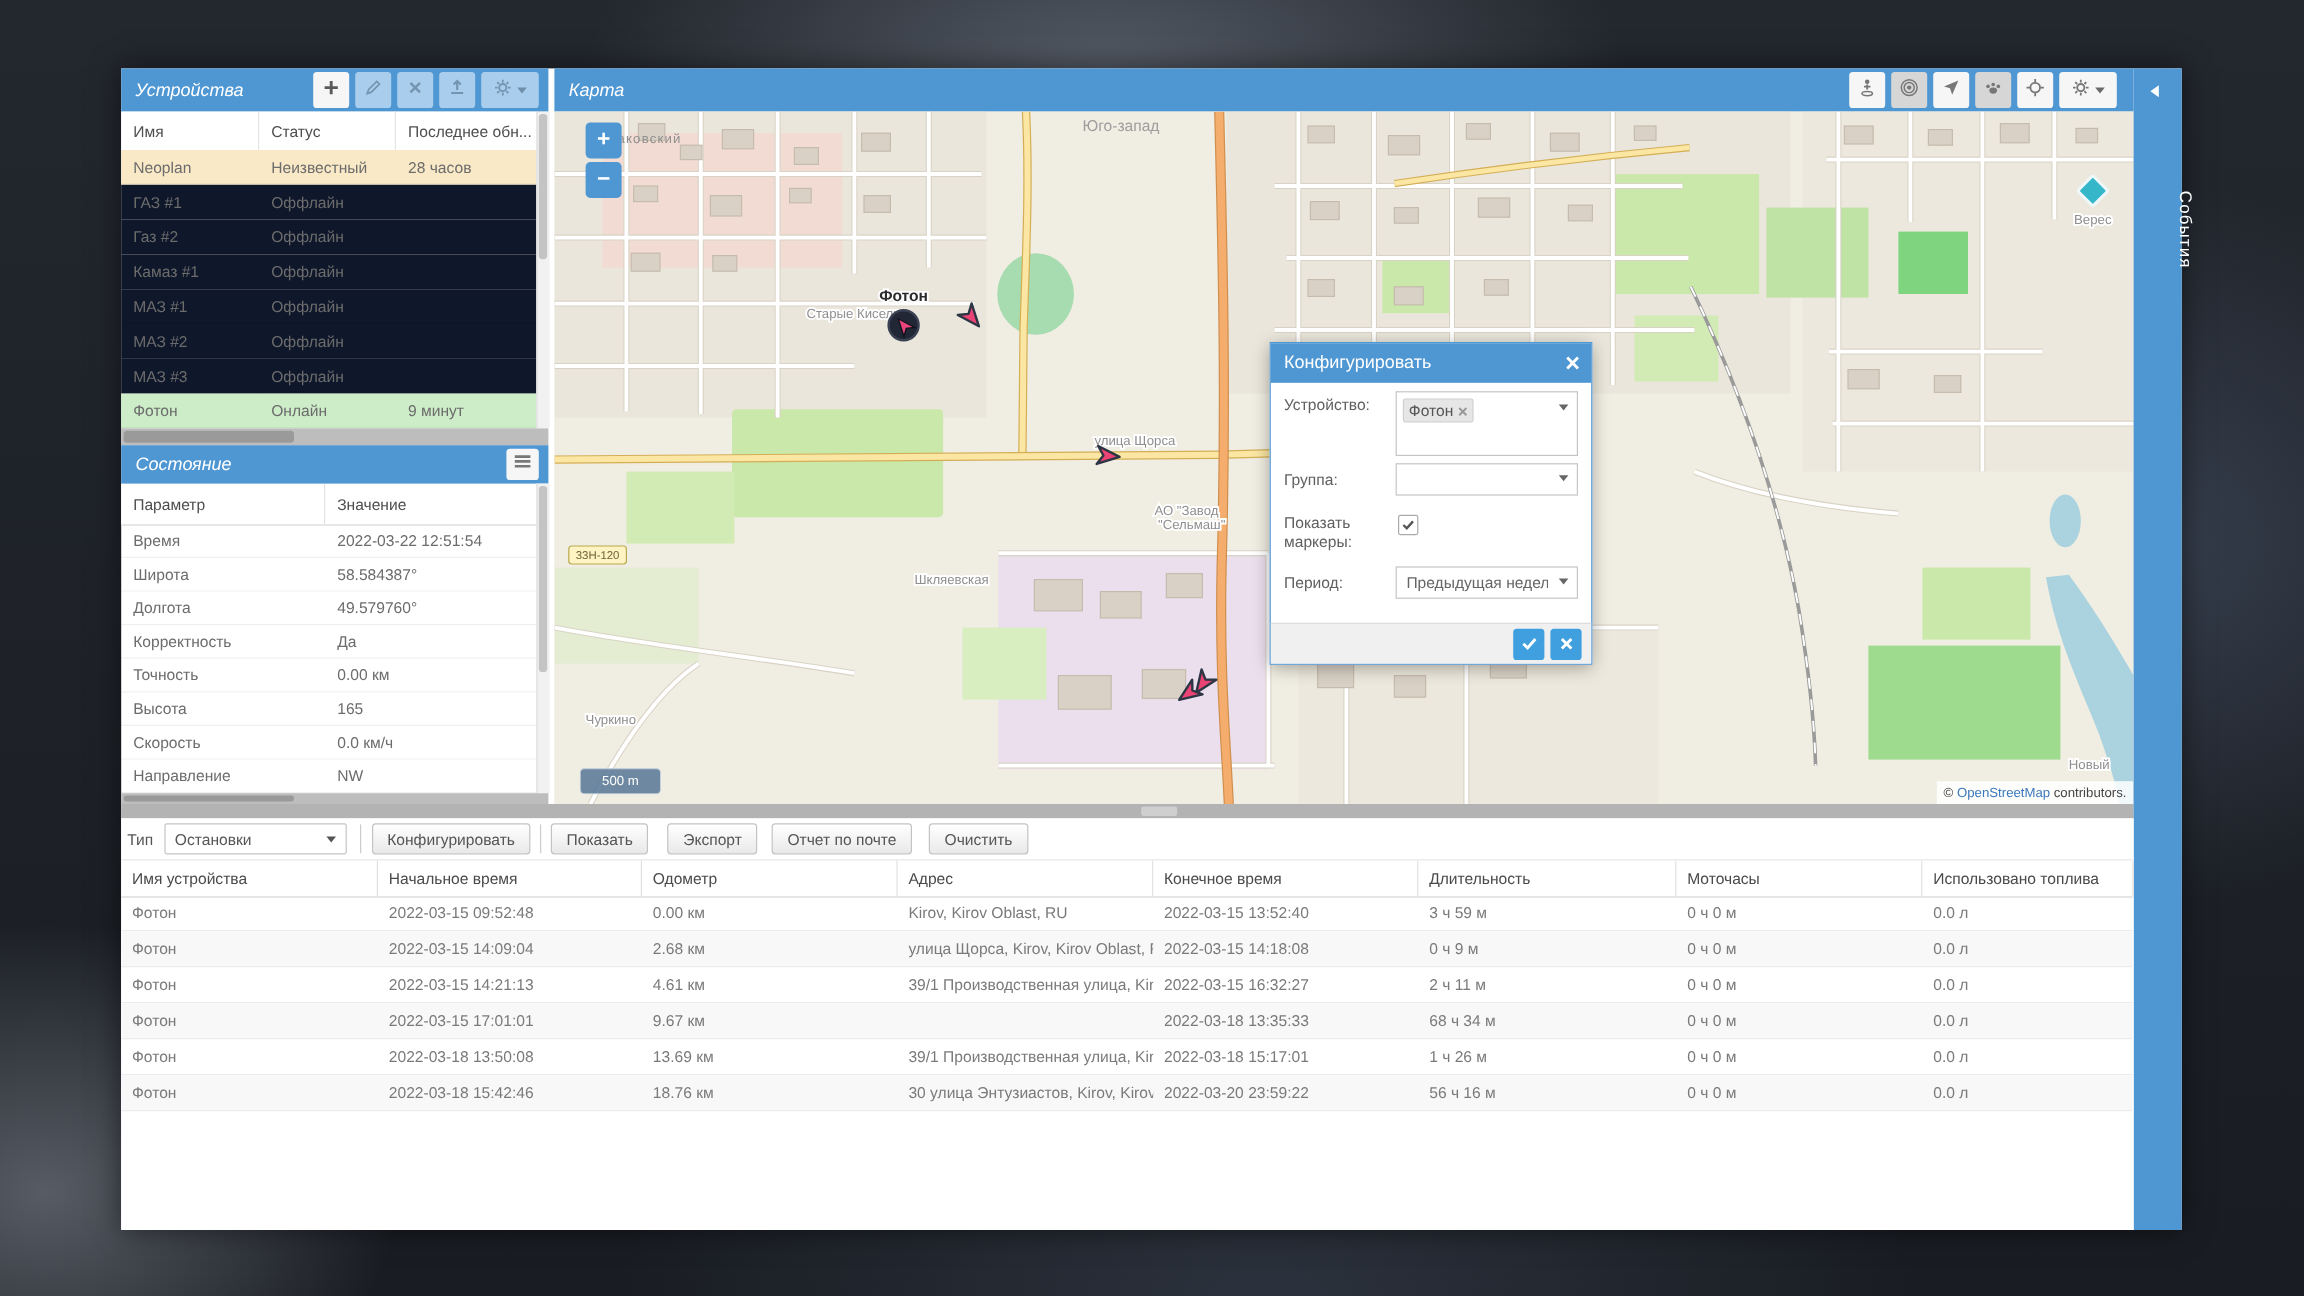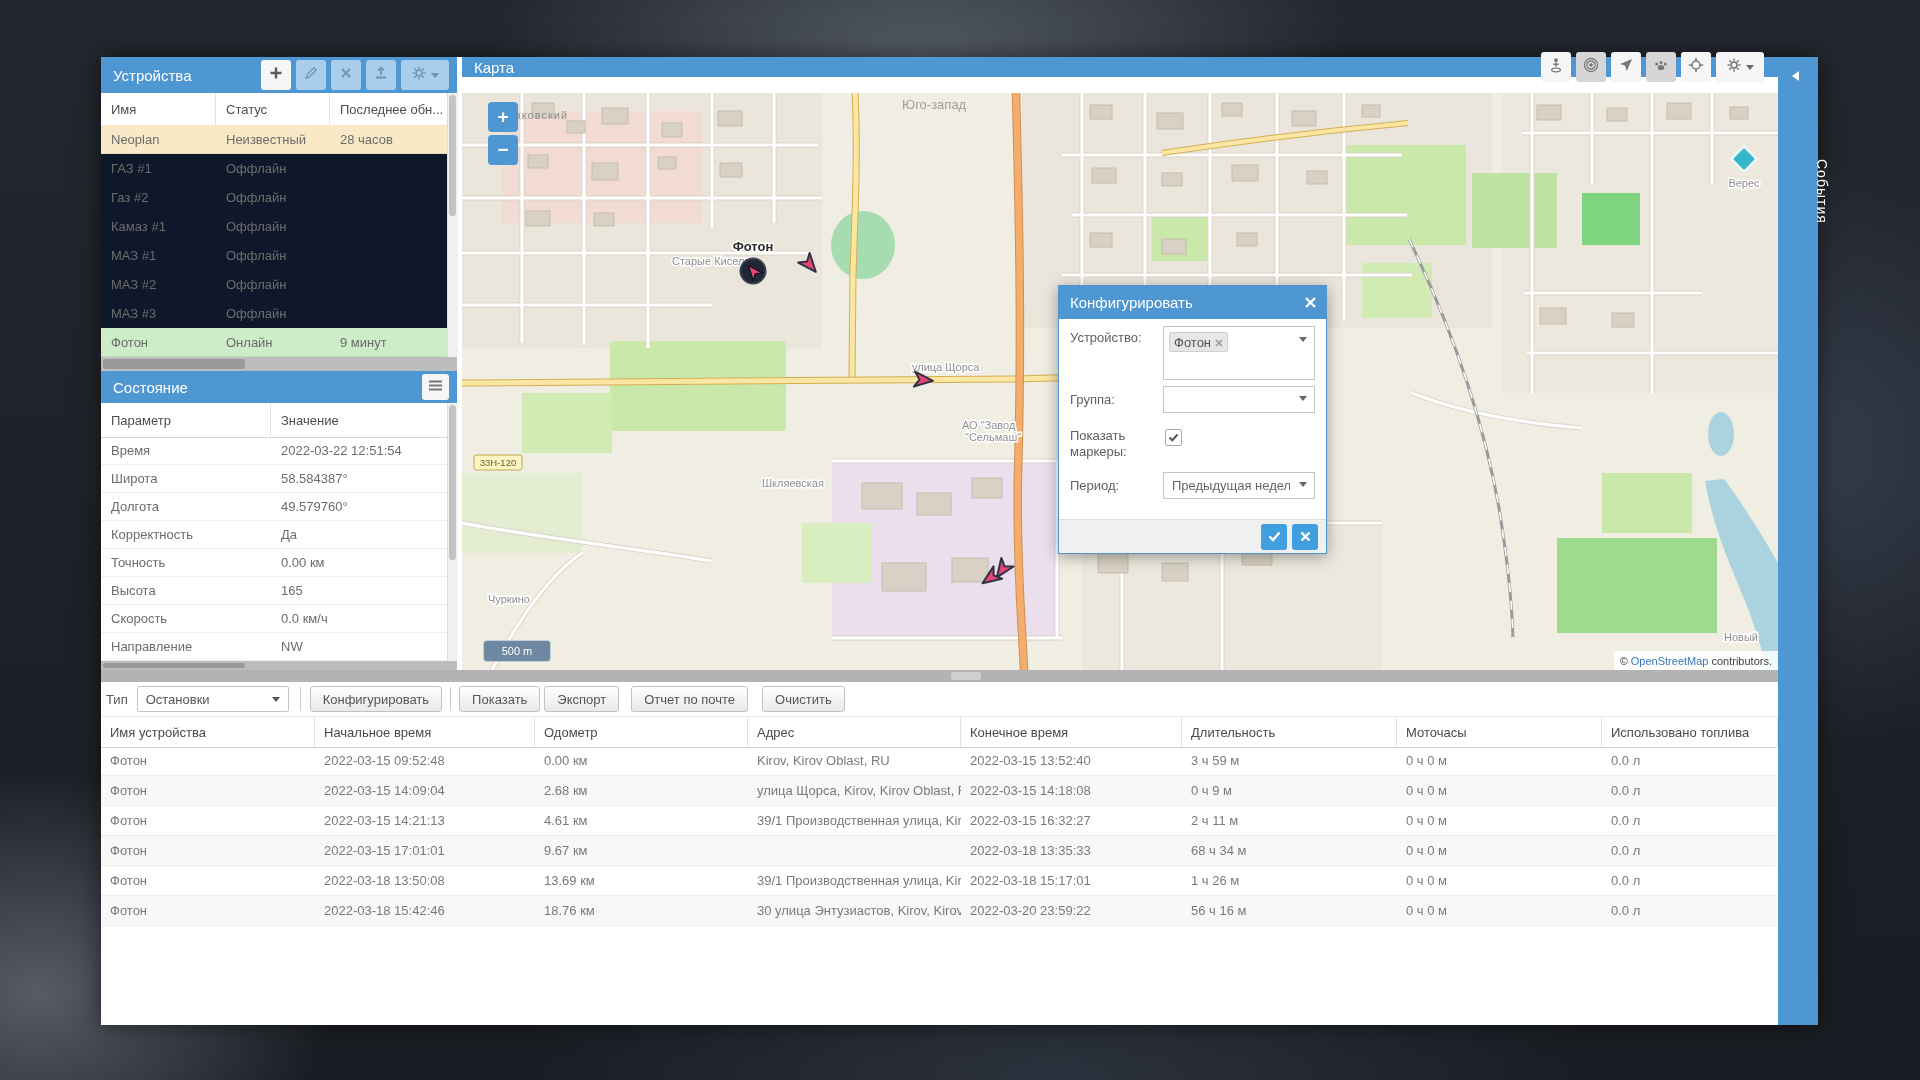--- a/index.html
+++ b/index.html
@@ -9,21 +9,21 @@
       radial-gradient(ellipse 620px 300px at 48% 6%, rgba(125,135,148,.55), transparent 70%),
       radial-gradient(ellipse 520px 420px at 92% 42%, rgba(74,88,110,.55), transparent 72%),
       radial-gradient(ellipse 420px 320px at 2% 92%, rgba(148,154,165,.5), transparent 70%),
       radial-gradient(ellipse 760px 320px at 55% 100%, rgba(62,72,88,.5), transparent 72%),
       linear-gradient(#23272e,#191c22);
   }
   .app{position:absolute;left:101px;top:57px;width:1717px;height:968px;background:#fff;
     box-shadow:0 0 22px rgba(0,0,0,.5);}
   .abs{position:absolute;}
   
-  .phdr{background:#4f97d3;color:#fff;display:flex;align-items:center;}
+  .phdr{background:#4f97d3;color:#fff;display:flex;align-items:center;font-style:italic;}
   .phdr .title{font-size:15px;padding-left:12px;font-weight:normal;}
   .btnrow{margin-left:auto;display:flex;gap:5px;padding-right:8px;}
   .sqbtn{width:30px;height:30px;border-radius:3px;display:flex;align-items:center;justify-content:center;}
   .sqbtn.en{background:#f6f6f6;}
   .sqbtn.dis{background:#a9cdec;}
   .sqbtn.wide{width:48px;gap:4px;}
   .sqbtn.pressed{background:#d6d6d6;}
   .caret{width:0;height:0;border-left:4px solid transparent;border-right:4px solid transparent;border-top:5px solid #6f8faa;}
   .sqbtn.en .caret{border-top-color:#6b6b6b;}
   
@@ -248,21 +248,21 @@
     </div>
     <div class="abs vscroll" style="left:346px;top:346px;width:10px;height:258px;">
         <div class="vthumb" style="height:60%;"></div>
       </div>
     <div class="abs hscroll" style="left:0;top:604px;width:356px;height:9px;">
         <div class="thumb"></div>
       </div>
   </div>
 
   <div class="abs map">
-    <div class="abs phdr" style="left:0;top:0;width:1316px;height:20px;">
+    <div class="abs phdr" style="left:0;top:0;width:1316px;height:36px;">
       <span class="title">Карта</span>
       <div class="btnrow" style="padding-right:14px;">
         <div class="sqbtn en">
           <span><svg width="16" height="16" viewBox="0 0 16 16">
                 <circle cx="8" cy="3.2" r="1.9" fill="#777"></circle>
                 <path d="M8 5.5v4M5.3 7.2h5.4" stroke="#777" stroke-width="1.6"></path>
                 <ellipse cx="8" cy="13" rx="4.4" ry="1.8" fill="none" stroke="#777" stroke-width="1.3"></ellipse>
               </svg></span>
         </div>
         <div class="sqbtn en pressed">
@@ -517,21 +517,21 @@
         <span class="arr"></span>
       </div>
       <div class="tsep" style="margin-left:11px;"></div>
       <div class="tbtn" style="margin-left:9px;">
           <span>Конфигурировать</span>
         </div>
       <div class="tsep" style="margin-left:8px;"></div>
       <div class="tbtn" style="margin-left:8px;">
           <span>Показать</span>
         </div>
-      <div class="tbtn" style="margin-left:4px;align-items:center;">
+      <div class="tbtn" style="margin-left:16px;align-items:center;">
           <span>Экспорт</span>
         </div>
       <div class="tbtn" style="margin-left:12px;">
           <span>Отчет по почте</span>
         </div>
       <div class="tbtn" style="margin-left:14px;">
           <span>Очистить</span>
         </div>
     </div>
 

